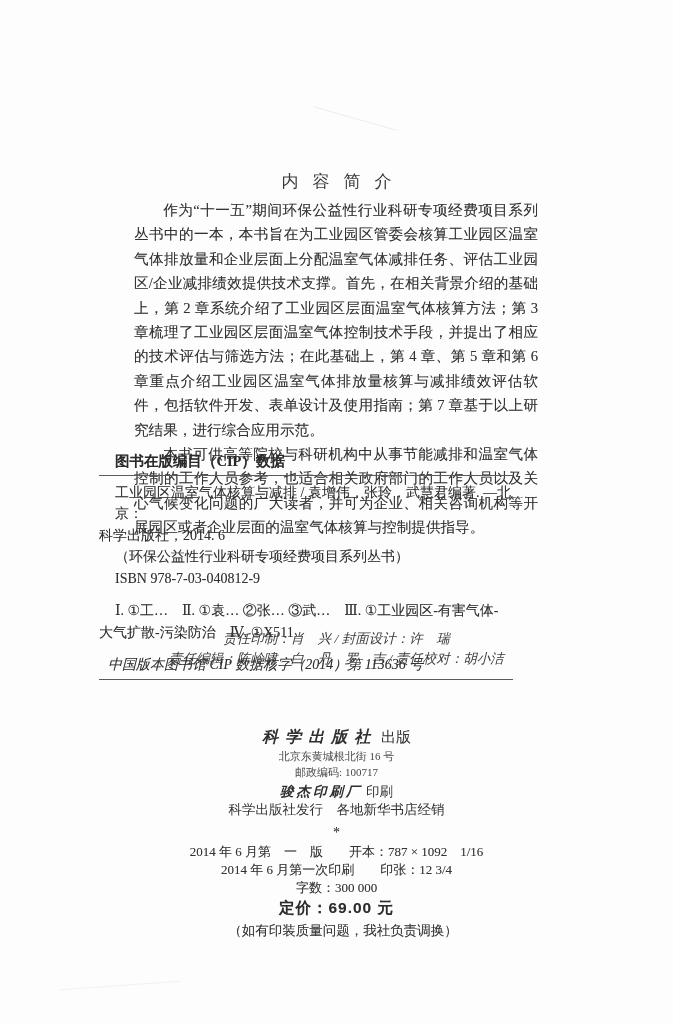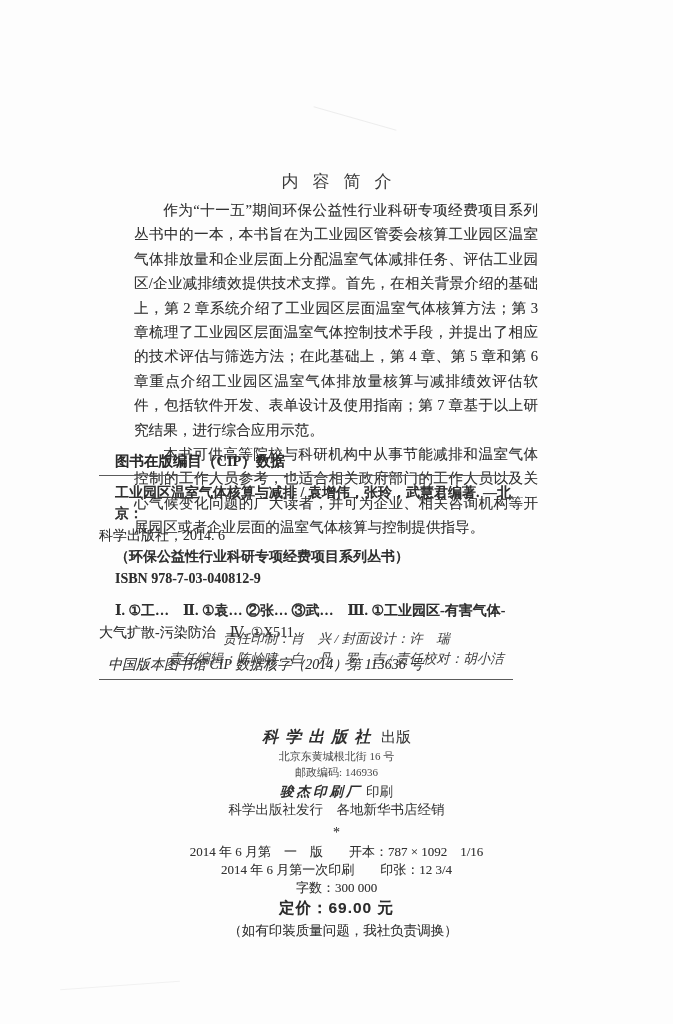--- a/index.html
+++ b/index.html
@@ -43,21 +43,21 @@
   .cip {
     position: absolute; top: 451px; left: 99px; width: 414px;
     font-size: 14px; color: #2f2f2f; line-height: 21.5px;
     text-shadow: 0 0 0.4px rgba(40,40,40,0.3);
   }
   .cip-header {
     font-weight: bold; font-size: 14.5px;
     padding-left: 16px; margin-bottom: 2px; color: #2a2a2a;
   }
   .rule { border: 0; border-top: 1px solid #5a5a5a; margin: 0; height: 0; }
-  .cip .indent1 { padding-left: 16px; font-weight: bold; }
+  .cip .indent1 { padding-left: 16px; }
   .cip .indent0 { padding-left: 0; }
   .cip .gap { height: 11px; }
   .cip-record { padding-left: 9px; margin-bottom: 3px; font-style: italic; }
   .cip .rule2 { margin-top: 2px; }
 
   .staff {
     position: absolute; top: 629px; left: 0; width: 100%;
     text-align: center; font-style: italic;
     font-size: 13.5px; line-height: 19.5px; color: #3a3a3a;
   }
@@ -127,21 +127,21 @@
     <div>责任印制：肖　兴 / 封面设计：许　瑞</div>
     <div>责任编辑：陈岭啸　白　丹　罗　吉 / 责任校对：胡小洁</div>
   </div>
 
   <div class="pub">
     <div class="pub-name-line">
       <span class="script">科学出版社</span>
       <span>出版</span>
     </div>
     <div class="pub-small">北京东黄城根北街 16 号</div>
-    <div class="pub-small">邮政编码: 146936</div>
+    <div class="pub-small">邮政编码: 100717</div>
     <div class="pub-printer">
       <span class="script-small">骏杰印刷厂</span>
       <span>印刷</span>
     </div>
     <div class="pub-dist">科学出版社发行　各地新华书店经销</div>
   </div>
 
   <div class="edition">
     <div class="star">*</div>
     <div>2014 年 6 月第　一　版　　开本：787 × 1092　1/16</div>

